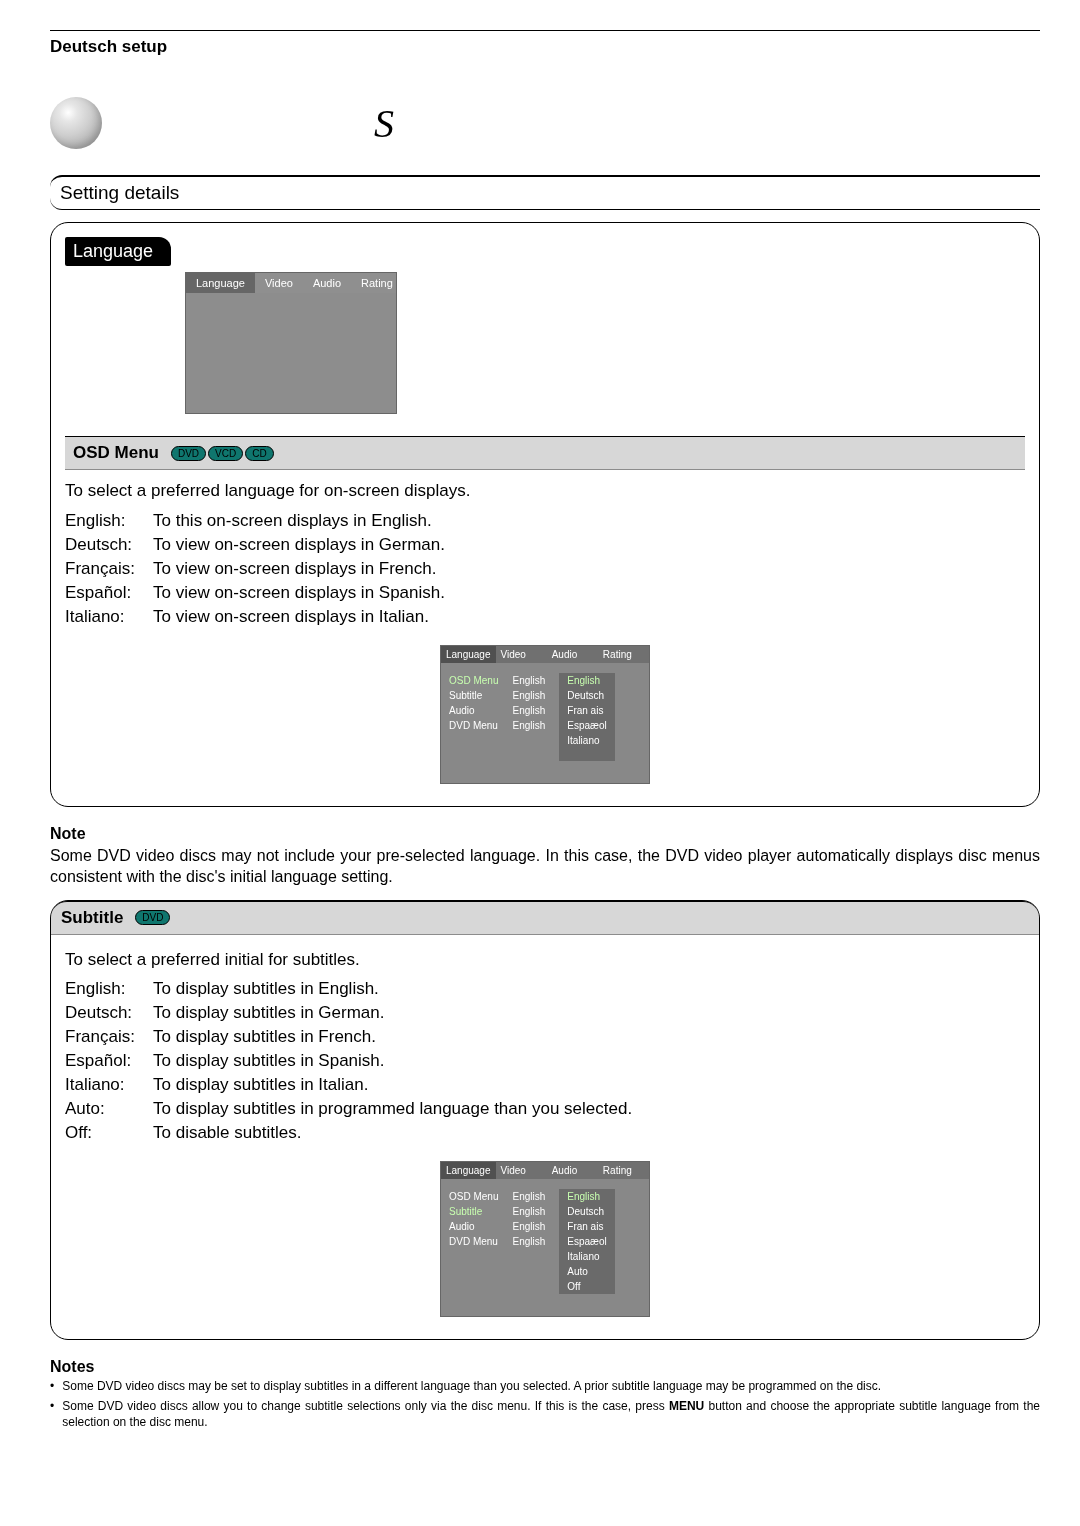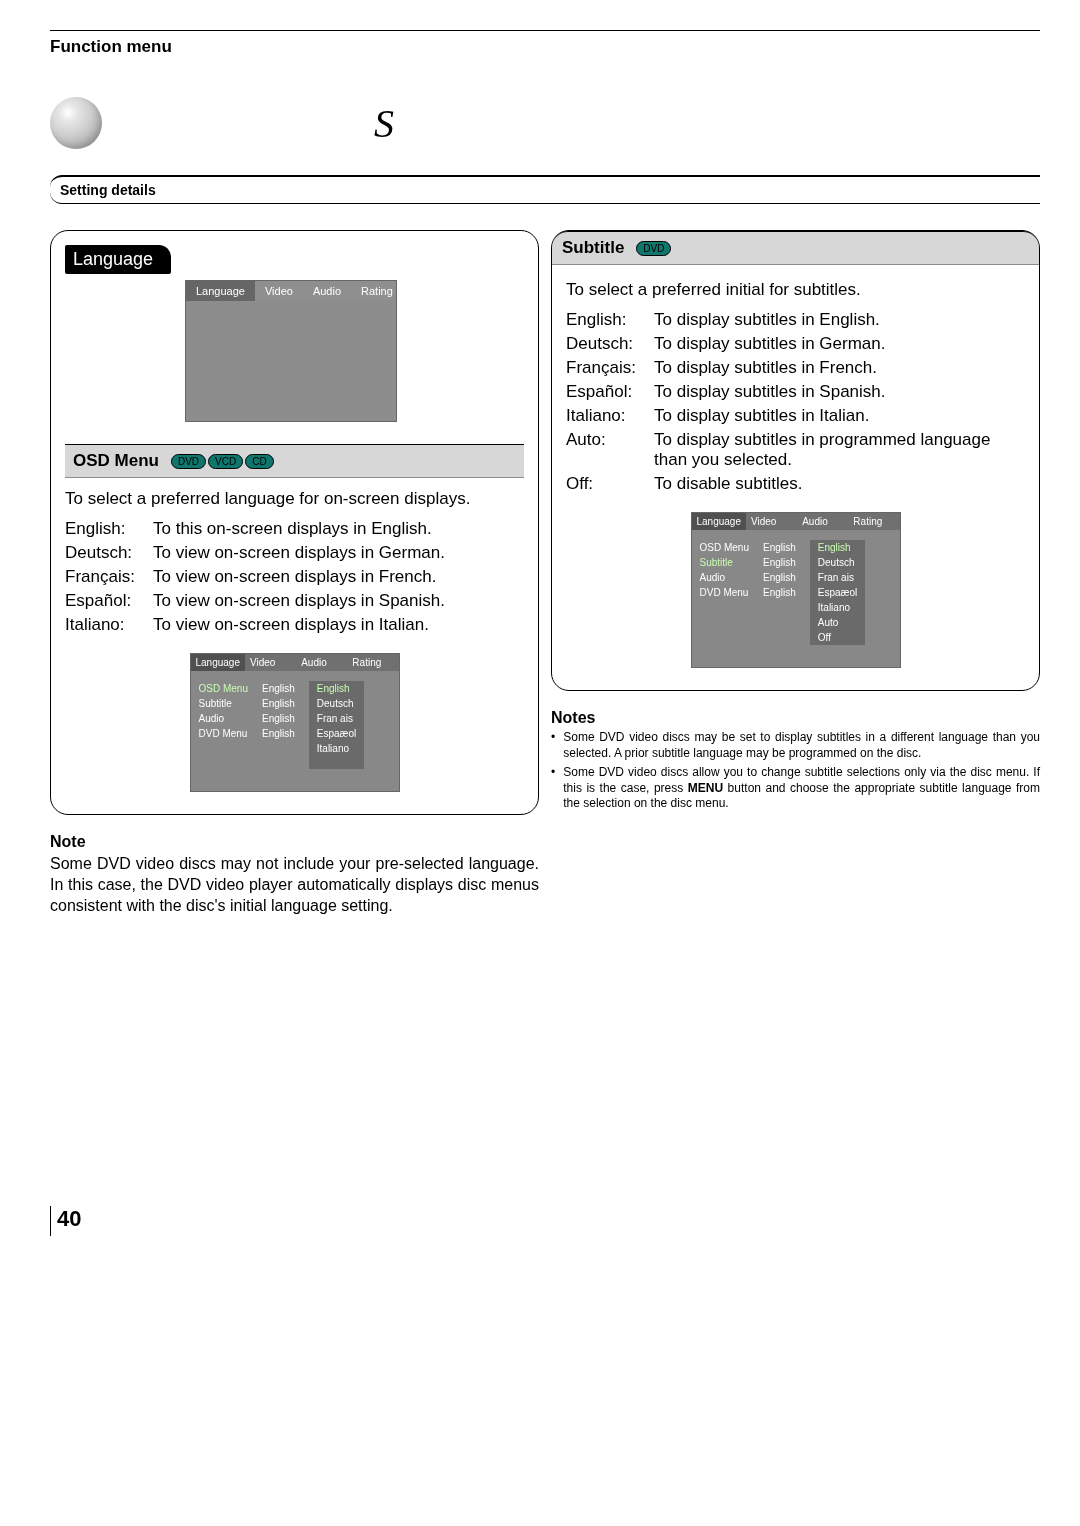--- a/index.html
+++ b/index.html
@@ -29,26 +29,26 @@
   .page-title-s {
     font-family: "Times New Roman", serif;
     font-style: italic;
     font-size: 40px;
     margin-left: 250px;
   }
   .setting-bar {
     border-top: 2px solid #000;
     border-bottom: 1px solid #000;
     padding: 5px 10px;
-    font-weight: bold;
-    font-size: 14px;
+    font-weight: normal;
+    font-size: 19px;
     border-radius: 12px 0 0 12px;
-    margin-bottom: 26px;
-  }
-  .cols { display: flex; gap: 12px; }
+    margin-bottom: 12px;
+  }
+  .cols { display: flex; gap: 12px; flex-direction: column; }
   .col { flex: 1; }
   .panel {
     border: 1.5px solid #000;
     border-radius: 18px;
     padding: 14px 14px 22px 14px;
     margin-bottom: 18px;
   }
   .black-tab {
     background: #000; color: #fff;
     display: inline-block; padding: 4px 18px 4px 8px;
@@ -108,21 +108,21 @@
   .note-title { font-weight: bold; margin-top: 10px; margin-bottom: 3px; font-size:16px;}
   .note-p { text-align: justify; font-size:16px; line-height:1.3; }
   ul.notes-list { list-style: none; padding:0; }
   ul.notes-list li { display:flex; gap:8px; text-align:justify; font-size:12px; line-height:1.3; margin-bottom:4px;}
   ul.notes-list li::before { content:"•"; }
   .page-foot { border-left: 1.5px solid #000; margin-top: 290px; padding-left:6px; padding-bottom:4px;}
 </style>
 </head>
 <body>
 
-<div class="section-head">Function menu</div>
+<div class="section-head">Deutsch setup</div>
 
 <div class="title-row">
   <div class="sphere"></div>
   <div class="page-title-s">S</div>
 </div>
 
 <div class="setting-bar">Setting details</div>
 
 <div class="cols">
 

